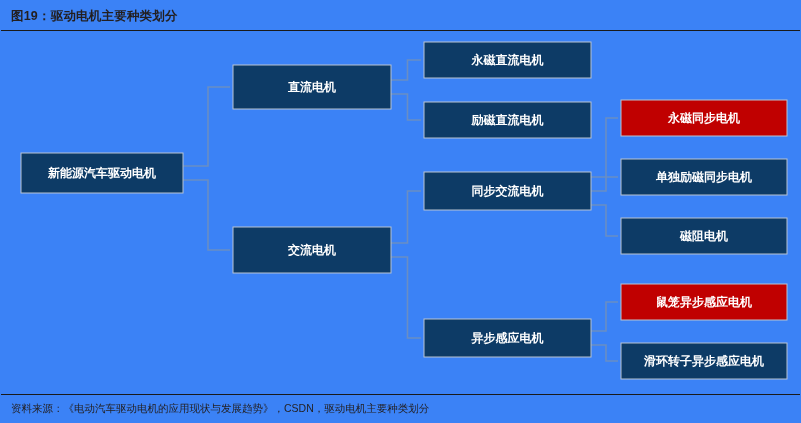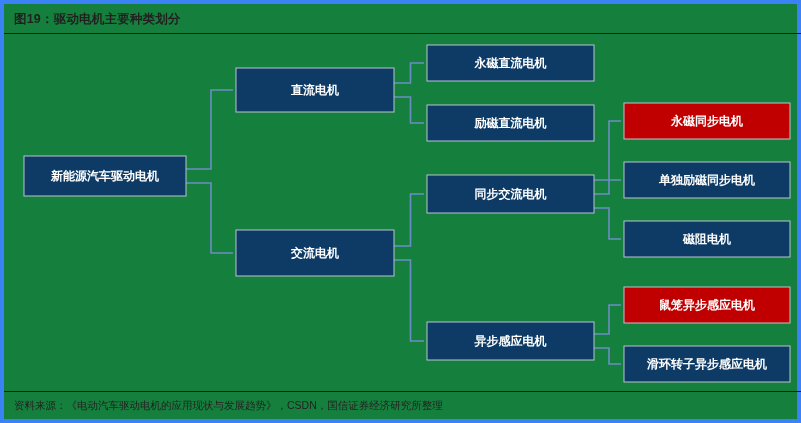--- a/index.html
+++ b/index.html
@@ -12,22 +12,22 @@
     height: 423px;
     font-family: "Liberation Sans", "DejaVu Sans", sans-serif;
     color: #231f20;
     overflow: hidden;
   }
   #page {
     position: relative;
     width: 801px;
     height: 423px;
     box-sizing: border-box;
-    border: 4px solid #3b82f6;
-    background: #15803d;
+    border: 1px solid #3b82f6;
+    background: #3b82f6;
   }
   #title-bar {
     position: absolute;
     left: 0; top: 0;
     width: 799px;
     height: 30px;
     box-sizing: border-box;
     padding: 7px 0 0 10px;
     border-bottom: 1.6px solid #1a1a1a;
   }
@@ -154,16 +154,16 @@
           </g>
           <g>
             <rect class="node-rect" x="620" y="312" width="166" height="36" fill="#0d3b66" stroke="#b9c4d2"></rect>
             <text class="node-label" x="703" y="331">滑环转子异步感应电机</text>
           </g>
         </g>
     </svg>
   </div>
 
   <div id="source-bar">
-    <div id="source-text">资料来源：《电动汽车驱动电机的应用现状与发展趋势》，CSDN，国信证券经济研究所整理</div>
+    <div id="source-text">资料来源：《电动汽车驱动电机的应用现状与发展趋势》，CSDN，驱动电机主要种类划分</div>
   </div>
 
 </div>
 
 </body></html>

